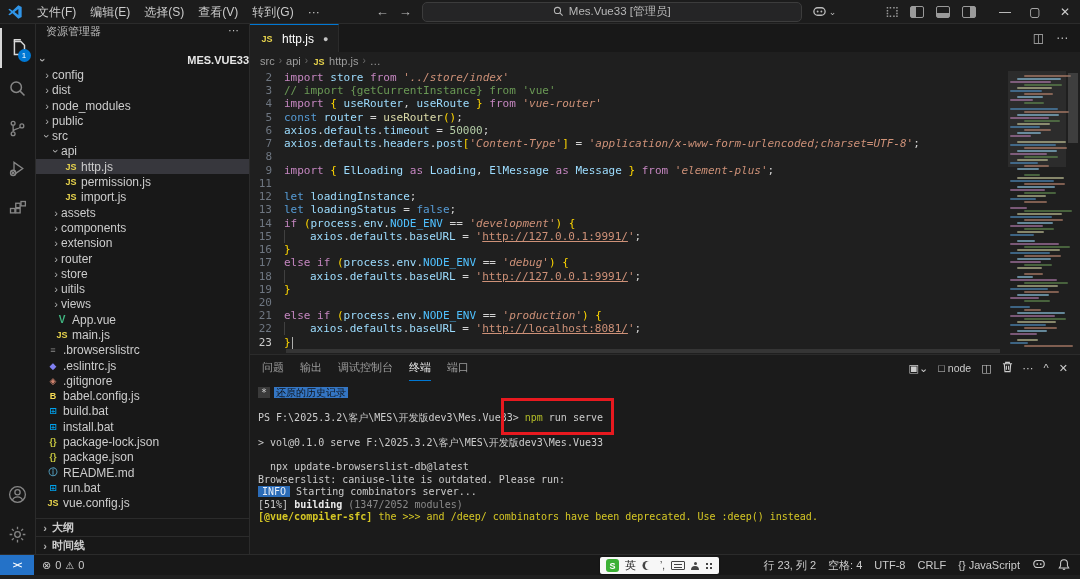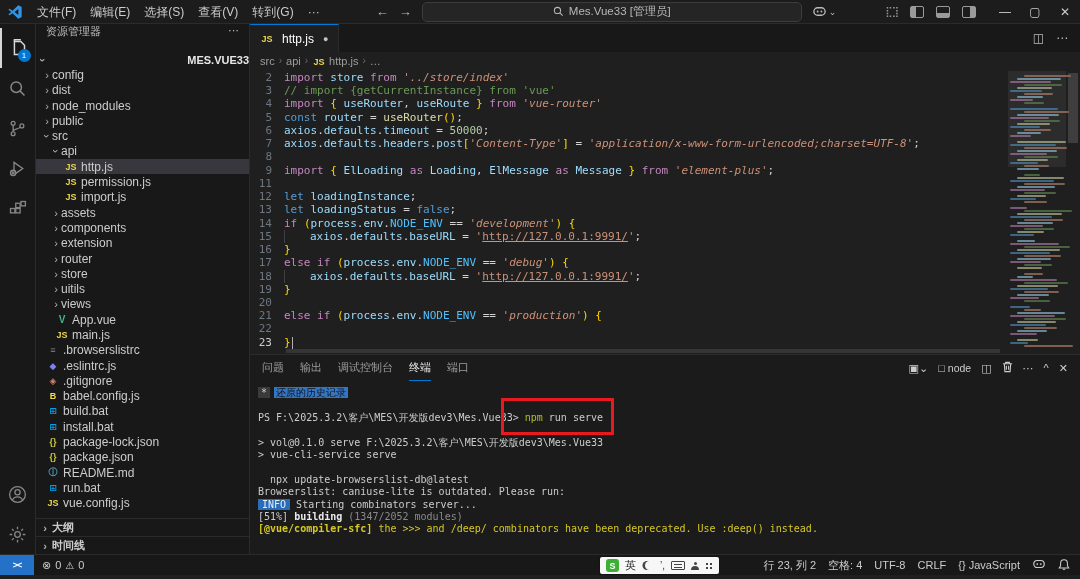--- a/index.html
+++ b/index.html
@@ -439,20 +439,21 @@
           <div class="code-line">
             <span class="gutter">20</span>
             <span class="ctext"></span>
           </div>
           <div class="code-line">
             <span class="gutter">21</span>
             <span class="ctext"><span class="tk-kw">else if </span><span class="tk-b1">(</span><span class="tk-var">process</span><span class="tk-p">.</span><span class="tk-var">env</span><span class="tk-p">.</span><span class="tk-const">NODE_ENV </span><span class="tk-p">== </span><span class="tk-str">'production'</span><span class="tk-b1">) {</span></span>
           </div>
           <div class="code-line">
             <span class="gutter">22</span>
+            <span class="ctext"><span class="tk-gd"></span><span class="tk-var">axios</span><span class="tk-p">.</span><span class="tk-var">defaults</span><span class="tk-p">.</span><span class="tk-var">baseURL </span><span class="tk-p">= </span><span class="tk-str">'</span><span class="tk-lnk">http://localhost:8081/</span><span class="tk-str">'</span><span class="tk-p">;</span></span>
           </div>
           <div class="code-line">
             <span class="gutter cur">23</span>
             <span class="ctext"><span class="tk-b1">}</span><span class="caret"></span></span>
           </div>
         </div>
       <div class="minimap" id="minimap">
           <div class="mm-slider"></div>
           <div class="mm-bar" style="background: transparent;"></div>
           <div class="mm-bar" style="background: rgb(206, 145, 120); width: 47px; margin-left: 16px;"></div>
@@ -571,21 +572,20 @@
             <span>^</span>
             <span>✕</span>
           </div>
         </div>
       <div class="term" id="term">
           <div class="t-line"><span class="ts-marker">*</span><span class="ts-hlblue">还原的历史记录</span></div>
           <div class="t-line"></div>
           <div class="t-line"><span>PS F:\2025.3.2\客户\MES\开发版dev3\Mes.Vue3</span><span class="redbox"><span>3&gt; </span><span class="ts-npm">npm</span><span> run serve</span></span></div>
           <div class="t-line"></div>
           <div class="t-line"><span>&gt; vol@0.1.0 serve F:\2025.3.2\客户\MES\开发版dev3\Mes.Vue33</span></div>
-          <div class="t-line"><span>&gt; vue-cli-service serve</span></div>
           <div class="t-line"></div>
           <div class="t-line"><span>  npx update-browserslist-db@latest</span></div>
           <div class="t-line"><span>Browserslist: caniuse-lite is outdated. Please run:</span></div>
           <div class="t-line"><span class="ts-info">INFO</span><span> Starting combinators server...</span></div>
           <div class="t-line"><span>[51%] </span><span class="ts-bold">building</span><span class="ts-gray"> (1347/2052 modules)</span></div>
           <div class="t-line"><span class="ts-ybold">[@vue/compiler-sfc]</span><span class="ts-yellow"> the &gt;&gt;&gt; and /deep/ combinators have been deprecated. Use :deep() instead.</span></div>
         </div>
     </div>
   </div>
 </div>

